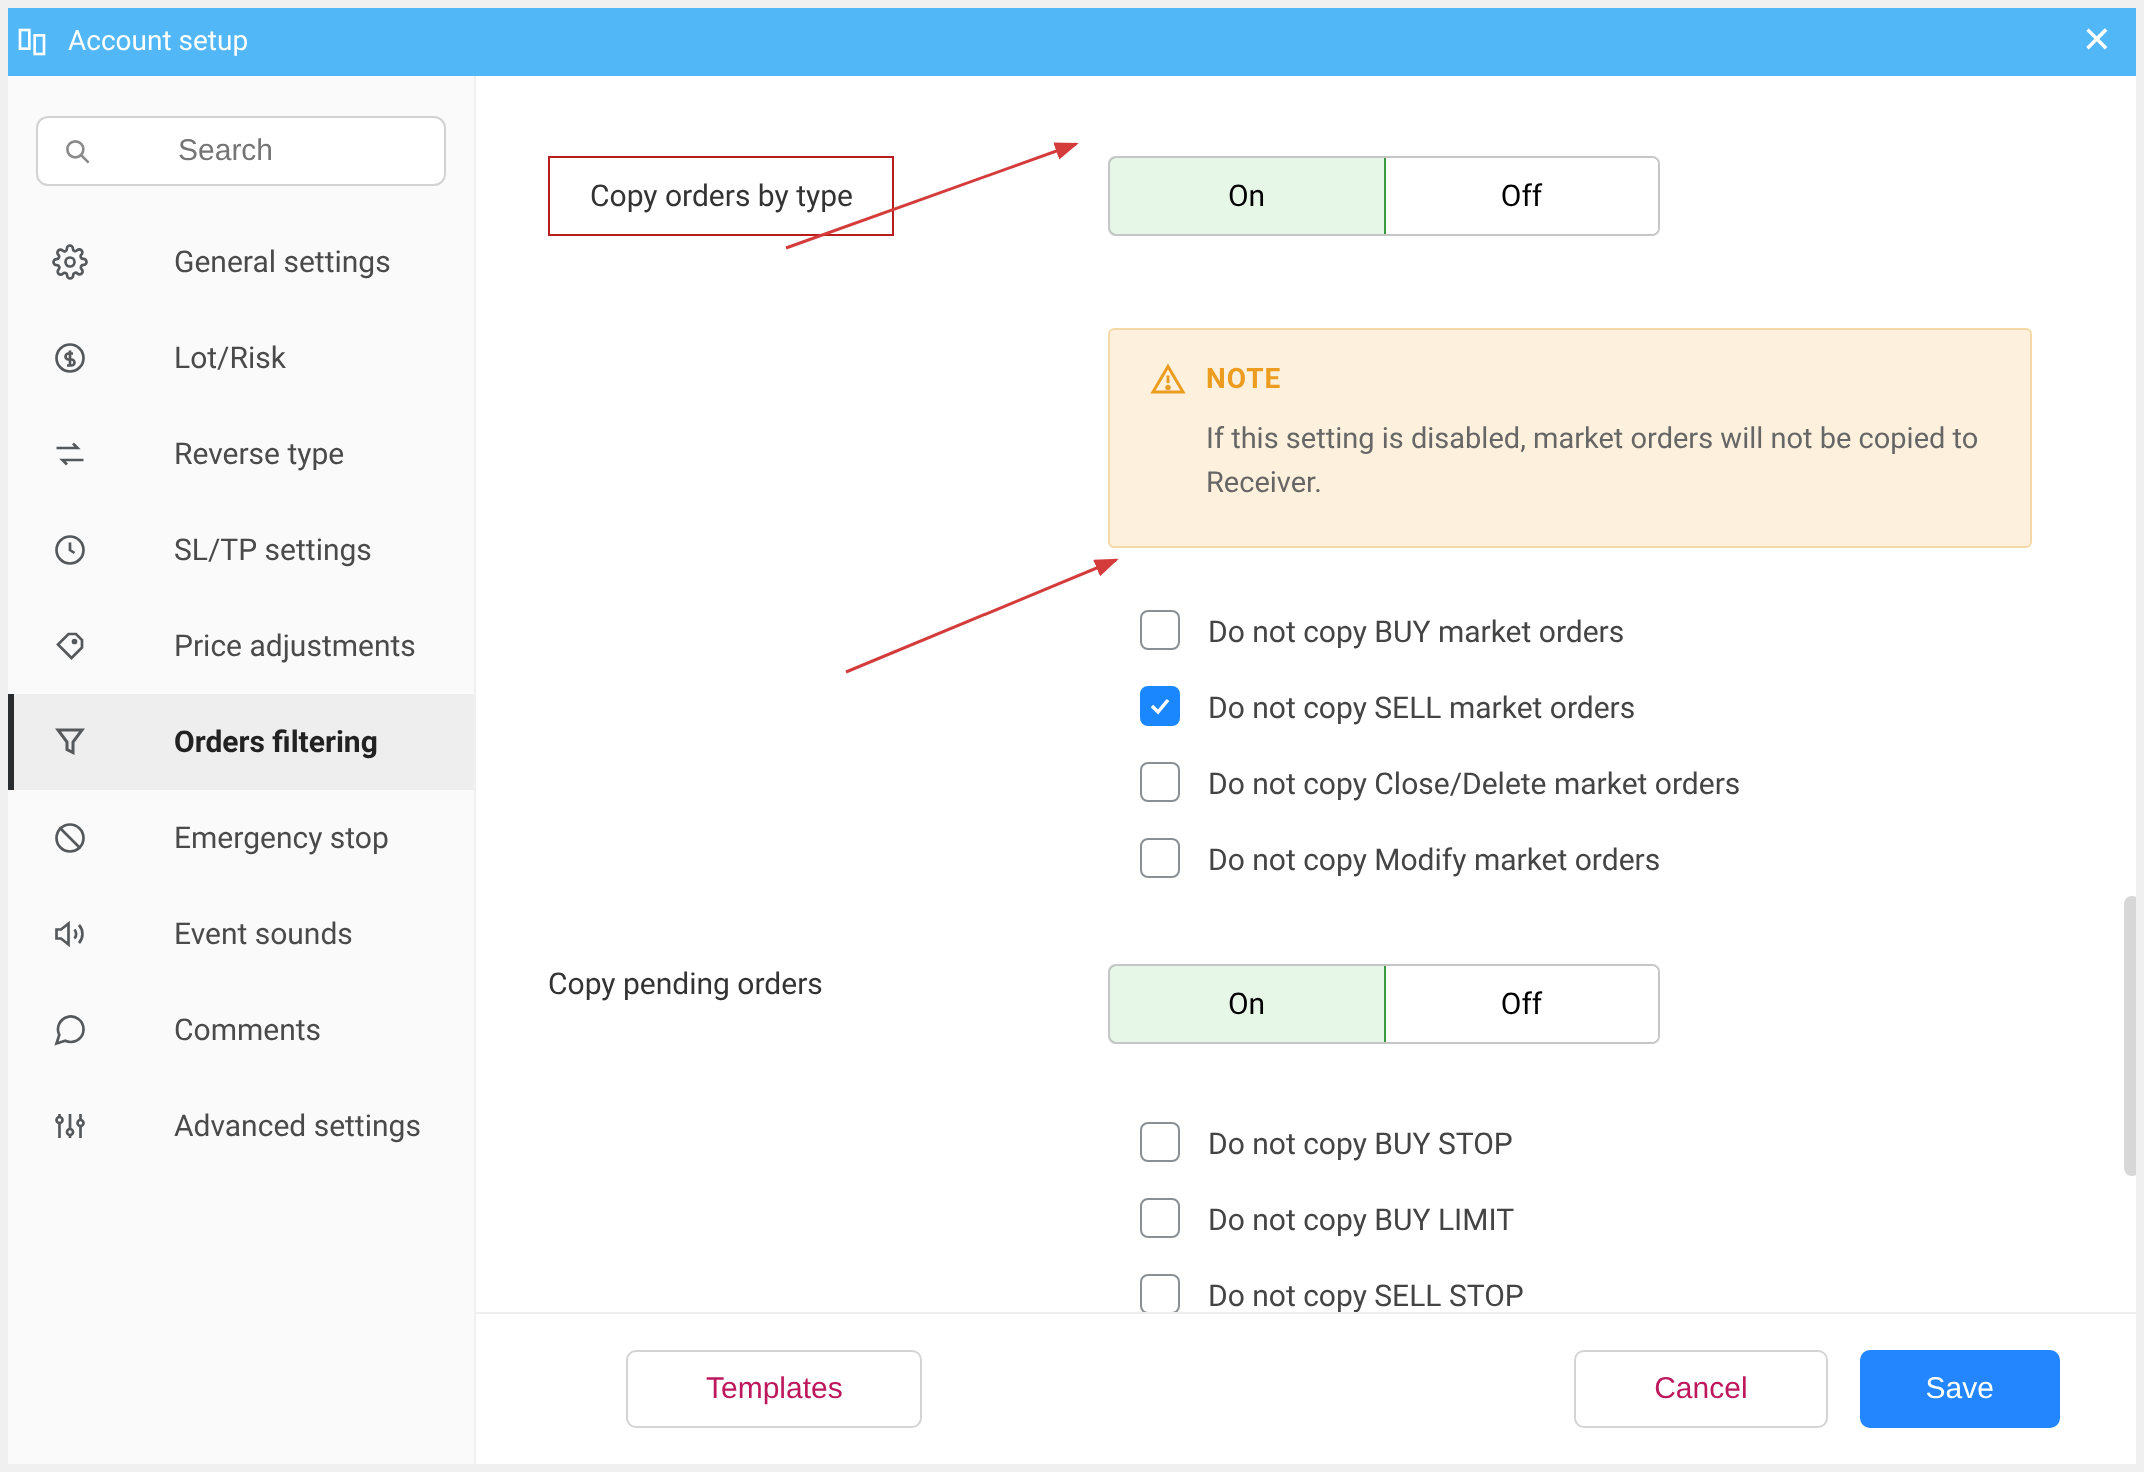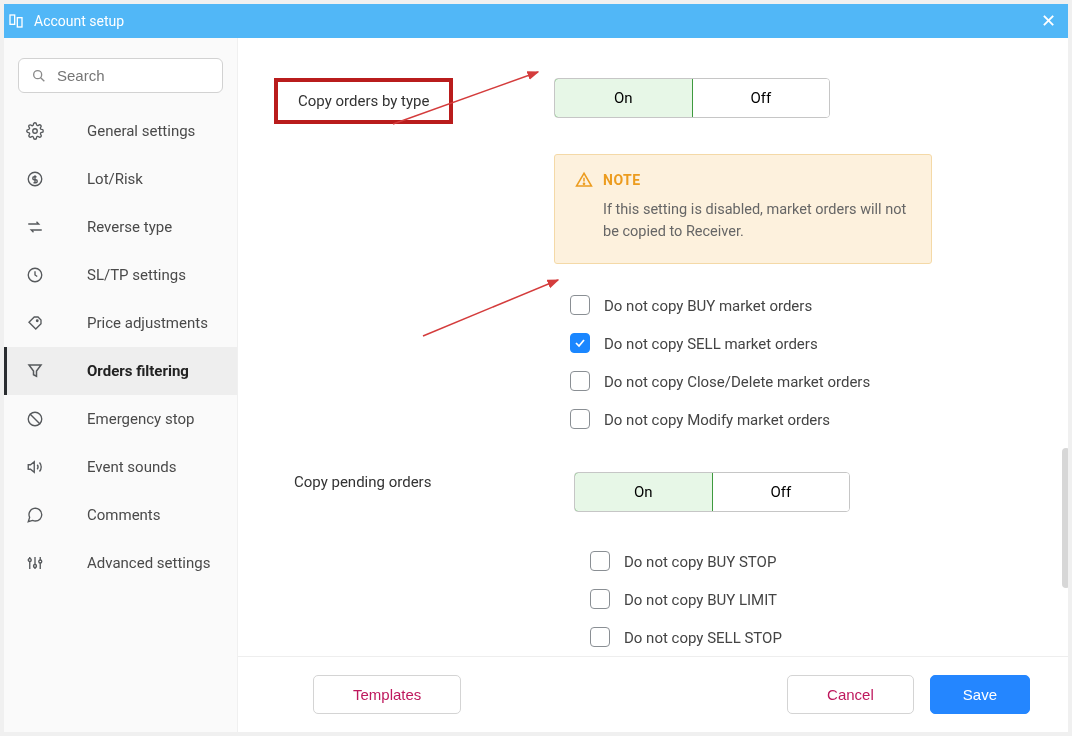--- a/index.html
+++ b/index.html
@@ -51,20 +51,21 @@
 }
 .search-box {
   display: flex;
   align-items: center;
   border: 1px solid #d2d2d2;
   border-radius: 6px;
   padding: 8px 12px;
   color: #868686;
   font-size: 15px;
   background:#fff;
+  gap:32px;
 }
 .search-box svg { margin-right: 10px; flex-shrink:0;}
 .search-box input {
   border: none; outline: none; font-size: 15px; color:#333; background:transparent; width:100%;
 }
 
 .nav { flex:1; overflow:auto; }
 .nav-item {
   display: flex;
   align-items: center;
@@ -97,21 +98,21 @@
 }
 .row {
   display:flex;
   align-items:flex-start;
   position:relative;
 }
 .label-col { width: 280px; }
 .ctrl-col { flex:1; }
 
 .boxed-label {
-  border: 4px solid #b91c1c;
+  border: 1px solid #b91c1c;
   padding: 10px 20px;
   display:inline-block;
   font-size: 15px;
   color:#333;
 }
 .plain-label {
   padding: 12px 0;
   font-size: 15px;
   color:#333;
 }
@@ -134,22 +135,22 @@
 .toggle-btn.on-active {
   background:#e7f7e7;
   border:1px solid #3e9a3e;
   margin:-1px;
   position:relative;
   border-radius:4px 0 0 4px;
 }
 .toggle-btn + .toggle-btn { border-left:1px solid #c6c6c6;}
 
 .note-box {
-  margin-top: 36px;
-  width: 378px;
+  margin-top: 46px;
+  width: 462px;
   background:#fdf1dd;
   border:1px solid #f4d9a7;
   border-radius:3px;
   padding: 16px 20px 20px 20px;
 }
 .note-head {
   display:flex; align-items:center; gap:10px;
   color:#ec9c1f; font-weight:700; letter-spacing:0.5px;
   font-size:14px;
 }
@@ -396,21 +397,21 @@
         </svg>
         <svg class="arrow-svg" style="left:180px; top:236px;" width="150" height="70">
           <defs>
               <marker id="ah2" markerWidth="8" markerHeight="8" refX="7" refY="3" orient="auto">
                 <path d="M0,0 L8,3 L0,6 Z" fill="#d43c3c"></path>
               </marker>
             </defs>
           <line x1="5" y1="62" x2="140" y2="6" stroke="#d43c3c" stroke-width="1.5" marker-end="url(#ah2)"></line>
         </svg>
 
-        <div class="row" style="margin-top:34px;margin-left:20px;">
+        <div class="row" style="margin-top:34px;">
           <div class="label-col">
             <span class="plain-label">Copy pending orders</span>
           </div>
           <div class="ctrl-col">
             <div class="toggle-group">
               <div class="toggle-btn on-active">On</div>
               <div class="toggle-btn">Off</div>
             </div>
             <div class="checklist" id="checks2" style="margin-top:30px;">
                 <div class="check-row">

